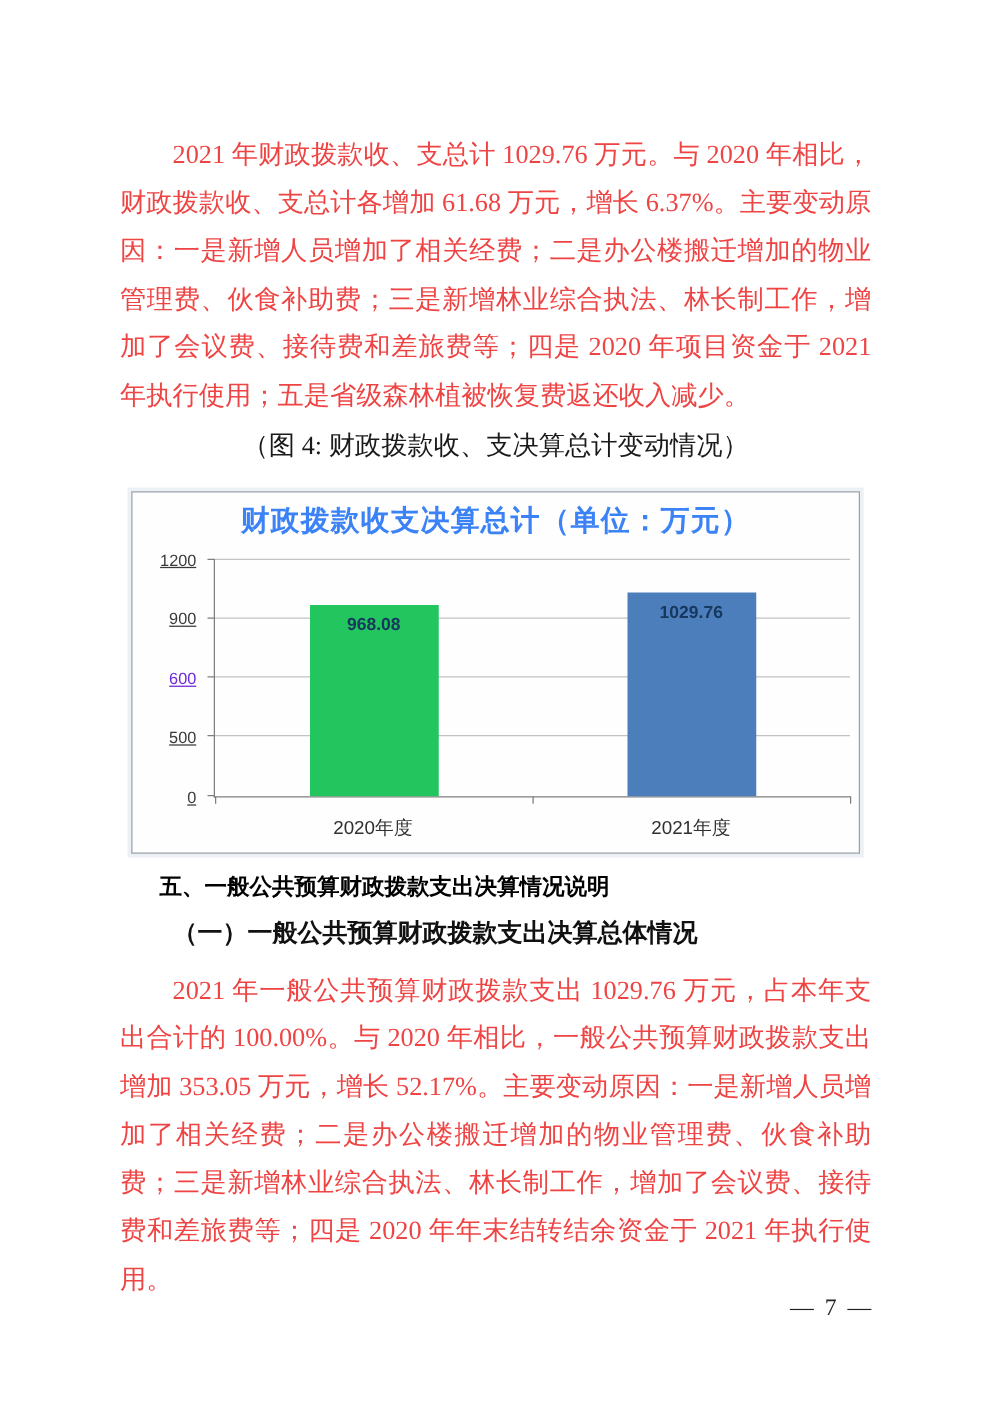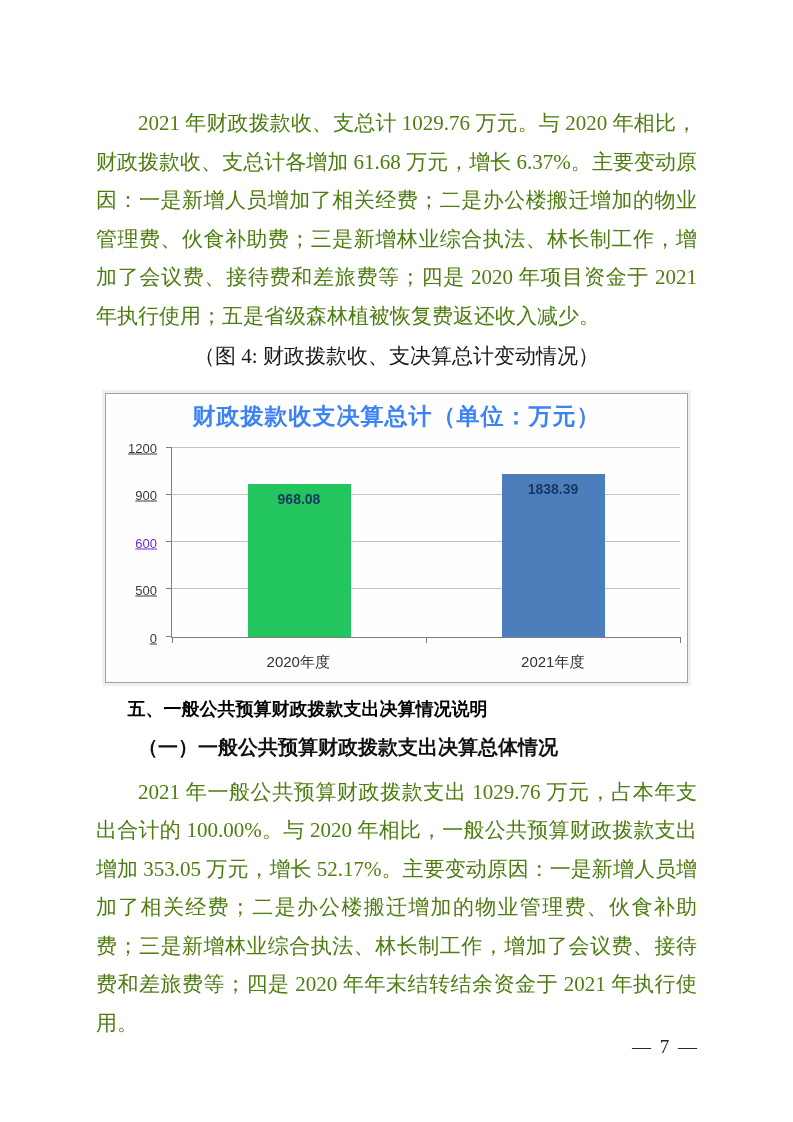--- a/index.html
+++ b/index.html
@@ -3,21 +3,21 @@
 <meta charset="utf-8">
 <style>
   html, body { margin:0; padding:0; background:#ffffff; }
   .page {
     position:relative; width:793px; height:1122px; background:#ffffff;
     overflow:hidden; color:#151515;
     font-family:"Liberation Serif","DejaVu Serif",serif;
   }
   .body-para {
     margin:0 96px; text-indent:2em; text-align:justify;
-    font-size:21px; line-height:38.5px; color:#4d7c0f;
+    font-size:21px; line-height:38.5px; color:#ef4444;
   }
   .para-1 { margin-top:104px; }
   .para-2 { margin-top:6px; }
   .figure-caption {
     margin:2px 96px 0; text-align:center;
     font-size:21px; line-height:38.5px; color:#1a1a1a;
   }
   .section-heading {
     margin:7px 96px 0; padding-left:1.75em;
     font-family:"Liberation Sans","DejaVu Sans",sans-serif;
@@ -86,21 +86,21 @@
       </div>
     <div class="plot">
       <div class="bars-row">
           <div class="slot">
             <div class="bar" style="height: 80.6733%; background: #22c55e;">
               <div class="bar-value" style="color: rgb(23, 55, 94);">968.08</div>
             </div>
           </div>
           <div class="slot">
             <div class="bar" style="height: 85.8133%; background: rgb(77, 126, 188);">
-              <div class="bar-value" style="color: rgb(23, 55, 94);">1838.39</div>
+              <div class="bar-value" style="color: rgb(23, 55, 94);">1029.76</div>
             </div>
           </div>
         </div>
     <div class="y-tick" style="bottom: 0%; background: rgb(127, 127, 127);"></div>
         <div class="gridline" style="bottom: 25%; background: rgb(194, 194, 194);"></div>
         <div class="y-tick" style="bottom: 25%; background: rgb(127, 127, 127);"></div>
         <div class="gridline" style="bottom: 50%; background: rgb(194, 194, 194);"></div>
         <div class="y-tick" style="bottom: 50%; background: rgb(127, 127, 127);"></div>
         <div class="gridline" style="bottom: 75%; background: rgb(194, 194, 194);"></div>
         <div class="y-tick" style="bottom: 75%; background: rgb(127, 127, 127);"></div>

